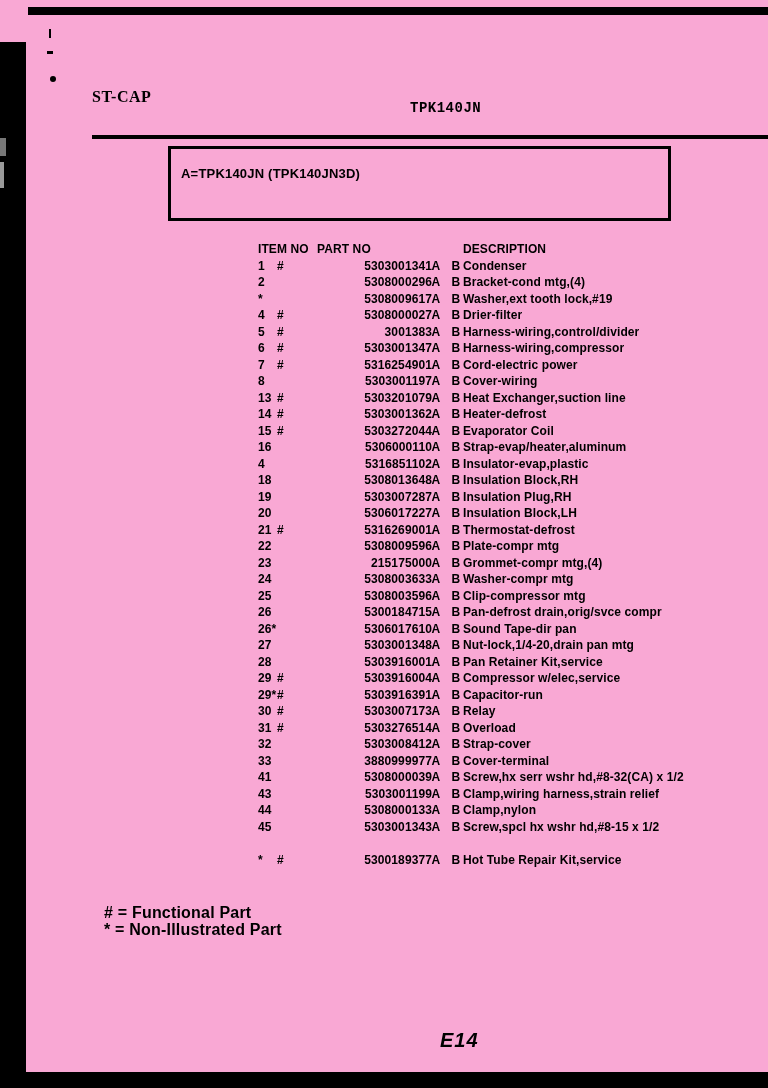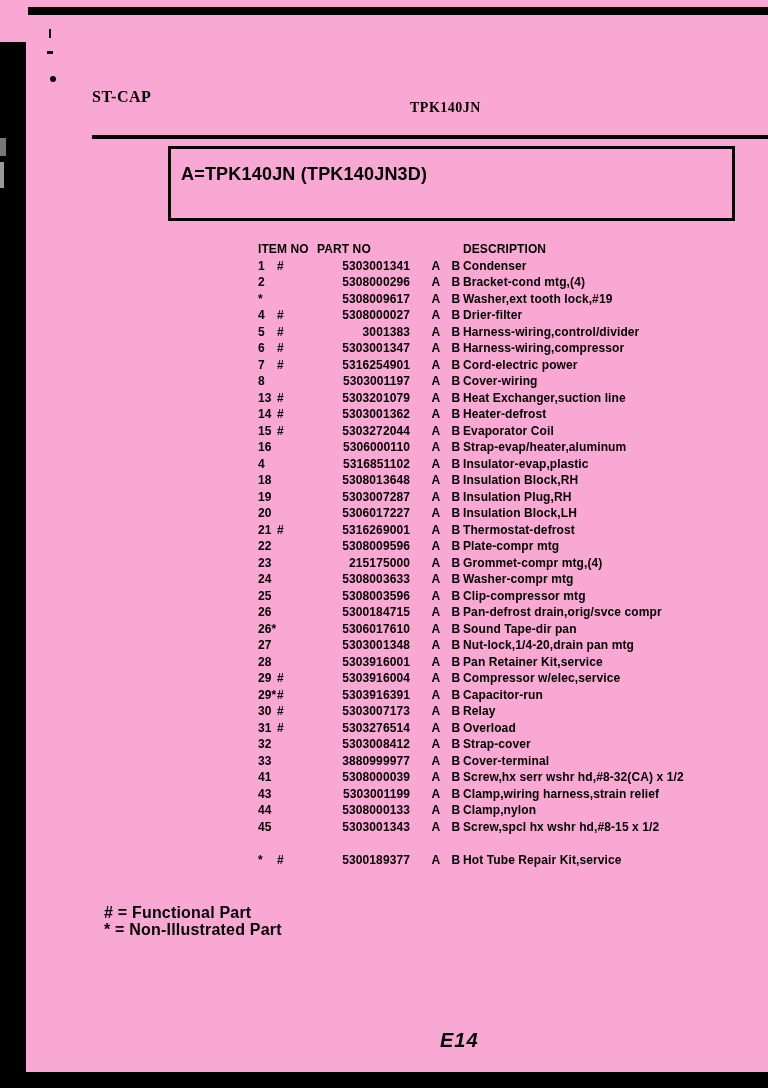--- a/index.html
+++ b/index.html
@@ -20,41 +20,41 @@
   .speck.s4 { left:0; top:138px; width:6px; height:18px; background:#777; }
   .speck.s5 { left:0; top:162px; width:4px; height:26px; background:#999; }
 
   .section-code {
     position:absolute; left:92px; top:88px;
     font-family:"Liberation Serif", serif; font-weight:bold;
     font-size:16px; letter-spacing:0.5px;
   }
   .model-number {
     position:absolute; left:410px; top:100px;
-    font-family:Liberation Serif, serif; font-weight:bold; font-size:14px;
+    font-family:Liberation Mono, monospace; font-weight:bold; font-size:14px;
     letter-spacing:0.5px;
   }
   .rule { position:absolute; left:92px; right:0; top:135px; height:4px; background:#000; }
 
   .model-box {
-    position:absolute; left:168px; top:146px; width:567px; height:75px;
+    position:absolute; left:168px; top:146px; width:503px; height:75px;
     border:3px solid #000; box-sizing:border-box;
-    padding:17px 0 0 10px; font-weight:bold; font-size:18px; line-height:16px;
+    padding:17px 0 0 10px; font-weight:bold; font-size:13px; line-height:16px;
     letter-spacing:0.2px;
   }
 
   .parts-table {
     position:absolute; left:256px; top:242px; width:500px;
     font-weight:bold; font-size:12px; letter-spacing:0.1px;
   }
   .trow { position:relative; height:16.5px; }
   .trow span { position:absolute; top:0; white-space:nowrap; }
   .c-item { left:2px; }
   .c-flag { left:21px; }
-  .c-part { left:46px; width:108px; text-align:right; }
+  .c-part { left:68px; width:108px; text-align:right; }
   .c-a    { left:172px; width:16px; text-align:center; }
   .c-b    { left:192px; width:16px; text-align:center; }
   .c-desc { left:207px; }
   .h-part { left:61px; }
   .gap { margin-top:16.5px; }
 
   .legend {
     position:absolute; left:104px; top:904px;
     font-weight:bold; font-size:16px; line-height:17px; letter-spacing:0.2px;
   }

